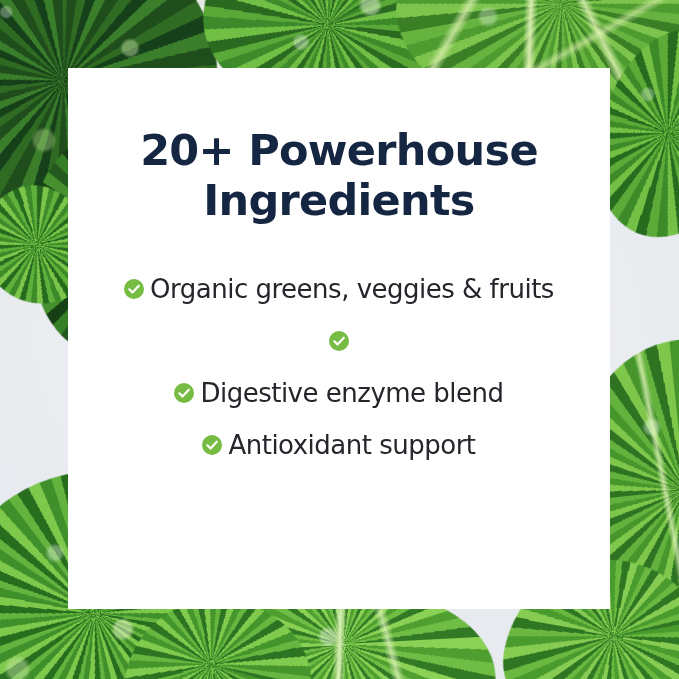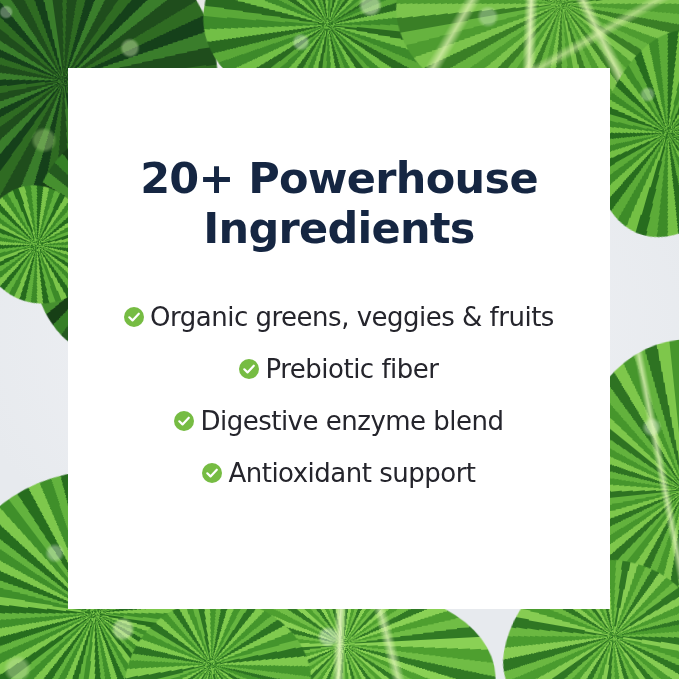--- a/index.html
+++ b/index.html
@@ -212,21 +212,21 @@
     flex-direction: column;
     align-items: center;
     justify-content: flex-start;
     box-sizing: border-box;
     padding: 0;
   }
 
   .headline {
     width: 470px;
     margin: 0;
-    padding-top: 86px;
+    padding-top: 58px;
     text-align: center;
     color: #152642;
     font-family: "DejaVu Sans", sans-serif;
     font-size: 43px;
     font-weight: 700;
     line-height: 1.16;
     letter-spacing: -0.7px;
   }
 
   .bullet-list {
@@ -303,21 +303,20 @@
         <span class="bullet-text">Organic greens, veggies &amp; fruits</span>
       </li>
 
       <li class="bullet-row">
         <span class="check-badge">
           <svg viewBox="0 0 20 20" width="20" height="20" aria-hidden="true">
             <circle cx="10" cy="10" r="10" fill="#76bc43"></circle>
             <path d="M5.3 10.3 L8.5 13.4 L14.8 6.7" fill="none" stroke="#ffffff" stroke-width="2.2" stroke-linecap="round" stroke-linejoin="round"></path>
           </svg>
         </span>
-        <span class="bullet-text">Prebiotic fiber</span>
       </li>
 
       <li class="bullet-row">
         <span class="check-badge">
           <svg viewBox="0 0 20 20" width="20" height="20" aria-hidden="true">
             <circle cx="10" cy="10" r="10" fill="#76bc43"></circle>
             <path d="M5.3 10.3 L8.5 13.4 L14.8 6.7" fill="none" stroke="#ffffff" stroke-width="2.2" stroke-linecap="round" stroke-linejoin="round"></path>
           </svg>
         </span>
         <span class="bullet-text">Digestive enzyme blend</span>

